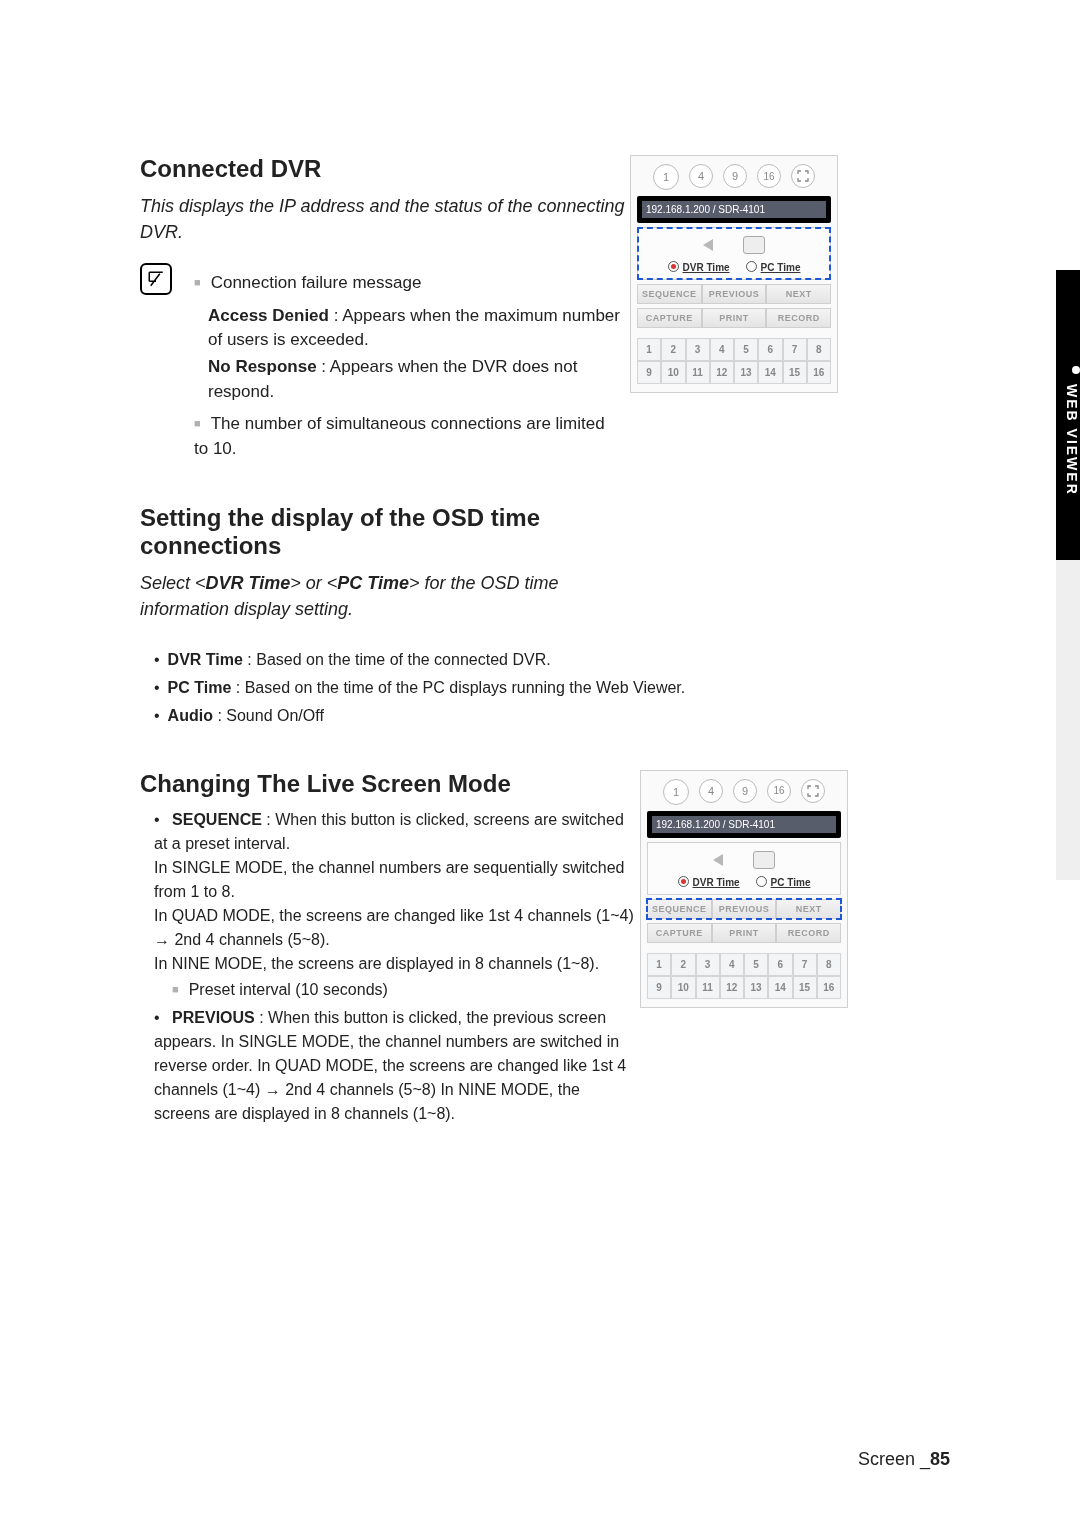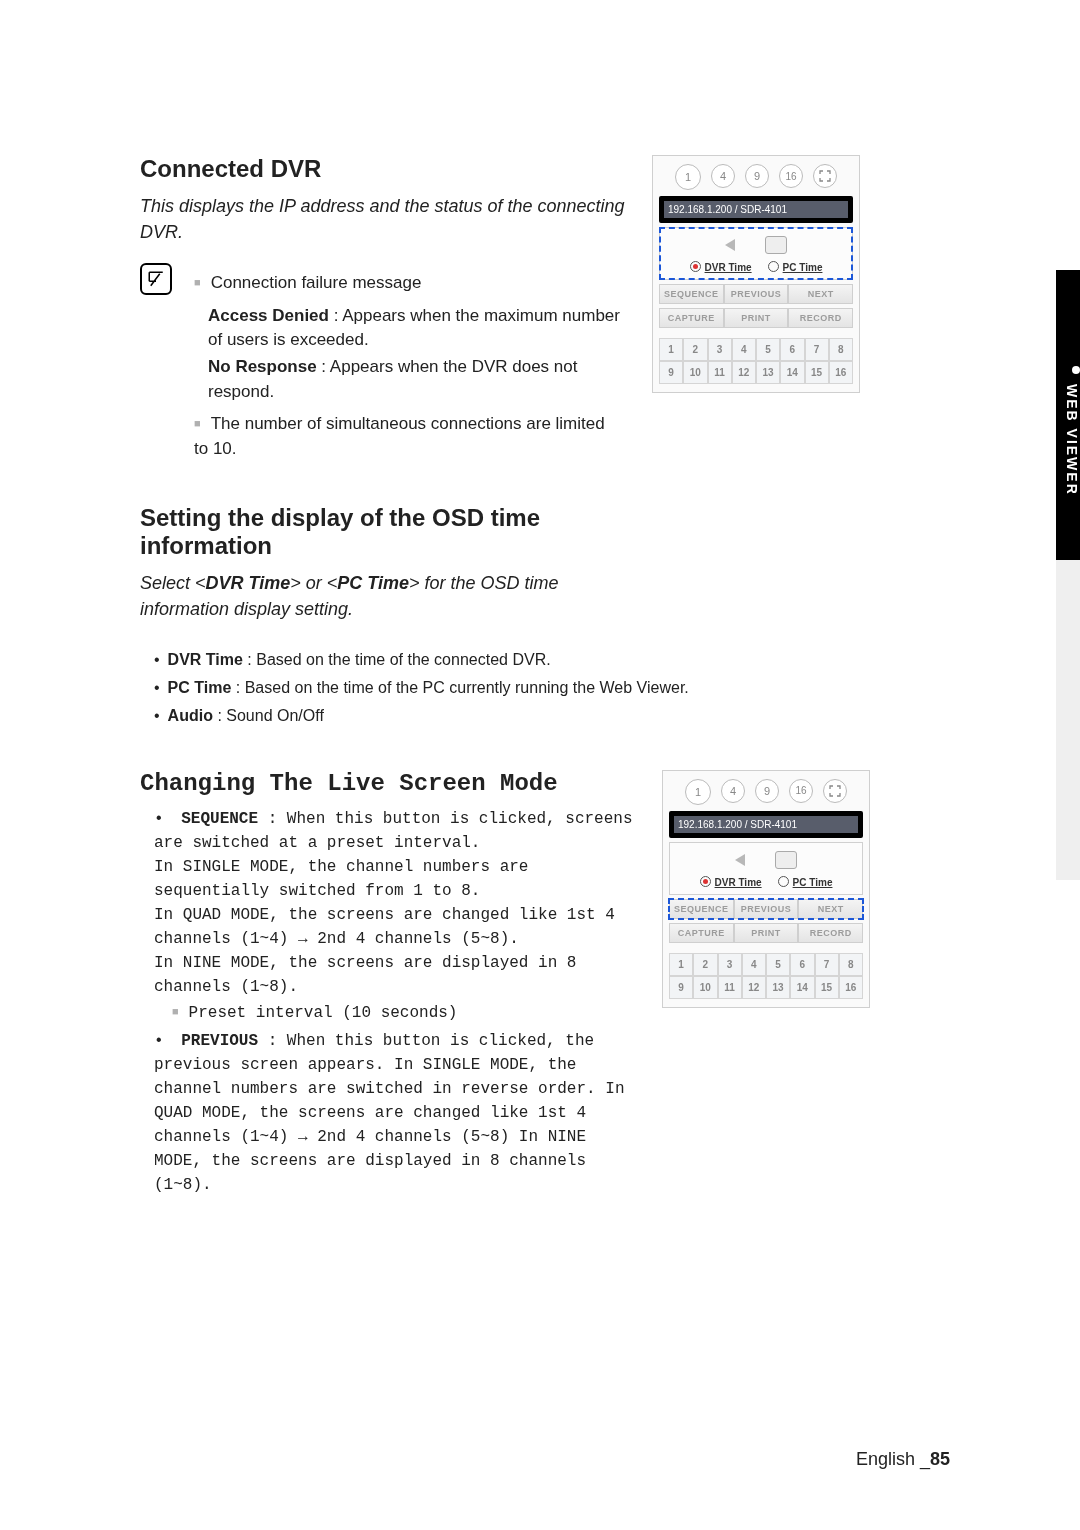--- a/index.html
+++ b/index.html
@@ -34,23 +34,23 @@
   .note-body > ul > li::before { content: "\25A0"; color: #b0b0b0; font-size: 11px; margin-right: 10px; position: relative; top: -2px; }
   .sub { font-size: 17px; margin: 2px 0 2px 22px; }
   .sub b { font-weight: bold; }
   ul.bullets { font-size: 16px; line-height: 1.5; padding-left: 14px; margin: 8px 0; }
   ul.bullets > li { list-style: none; margin: 4px 0; }
   ul.bullets > li::before { content: "\2022"; margin-right: 8px; }
   .bullets .desc { display: inline; }
   .bullets .sub-bullet::before { content: "\25A0"; color: #b0b0b0; font-size: 11px; margin-right: 10px; position: relative; top: -2px; }
   .bullets .sub-bullet { margin-left: 18px; margin-top: 2px; }
 
-  .col { display: flex; align-items: flex-start; gap: 22px; }
+  .col { display: flex; align-items: flex-start; }
   .col-text { flex: 1; max-width: 490px; }
-  .col-text-wide { max-width: 500px; font-family: Liberation Mono, monospace; }
+  .col-text-wide { max-width: 500px; }
 
   .panel {
     width: 208px; border: 1px solid #cfcfcf; background: #fafafa;
     padding: 8px 6px 8px 6px; flex: none; box-sizing: border-box;
     font-size: 11px; color: #666;
   }
   .panel-row-top { display: flex; justify-content: center; gap: 10px; margin-bottom: 6px; }
   .circ {
     width: 22px; height: 22px; border: 1px solid #bbb; border-radius: 50%;
     display: flex; align-items: center; justify-content: center; font-size: 11px; color:#888; background:#fff;
@@ -118,21 +118,21 @@
           <div class="sub"><b>Access Denied</b><span> : Appears when the maximum number of users is exceeded.</span></div>
           <div class="sub"><b>No Response</b><span> : Appears when the DVR does not respond.</span></div>
           <ul>
             <li><span>The number of simultaneous connections are limited to 10.</span></li>
           </ul>
         </div>
       </div>
 
       <div class="section-gap"></div>
 
-      <h2>Setting the display of the OSD time information</h2>
+      <h2>Setting the display of the OSD time connections</h2>
       <p class="lead">
         <span>Select &lt;</span><b>DVR Time</b><span>&gt; or &lt;</span><b>PC Time</b><span>&gt; for the OSD time information display setting.</span>
       </p>
     </div>
 
     <div class="panel">
       <div class="panel-row-top">
         <div class="circ">
             <span>1</span>
           </div>
@@ -191,21 +191,21 @@
         <div class="cell">13</div>
         <div class="cell">14</div>
         <div class="cell">15</div>
         <div class="cell">16</div>
       </div>
     </div>
   </div>
 
   <ul class="bullets">
     <li><b>DVR Time</b><span class="desc"> : Based on the time of the connected DVR.</span></li>
-    <li><b>PC Time</b><span class="desc"> : Based on the time of the PC currently running the Web Viewer.</span></li>
+    <li><b>PC Time</b><span class="desc"> : Based on the time of the PC displays running the Web Viewer.</span></li>
     <li><b>Audio</b><span class="desc"> : Sound On/Off</span></li>
   </ul>
 
   <div class="section-gap"></div>
 
   <div class="col">
     <div class="col-text col-text-wide">
       <h2>Changing The Live Screen Mode</h2>
       <ul class="bullets">
         <li>
@@ -280,15 +280,15 @@
         <div class="cell">12</div>
         <div class="cell">13</div>
         <div class="cell">14</div>
         <div class="cell">15</div>
         <div class="cell">16</div>
       </div>
     </div>
   </div>
 
   <div class="footer">
-    <span>English</span> <span>_</span><b>85</b>
+    <span>Screen</span> <span>_</span><b>85</b>
   </div>
 </div>
 
 </body></html>

